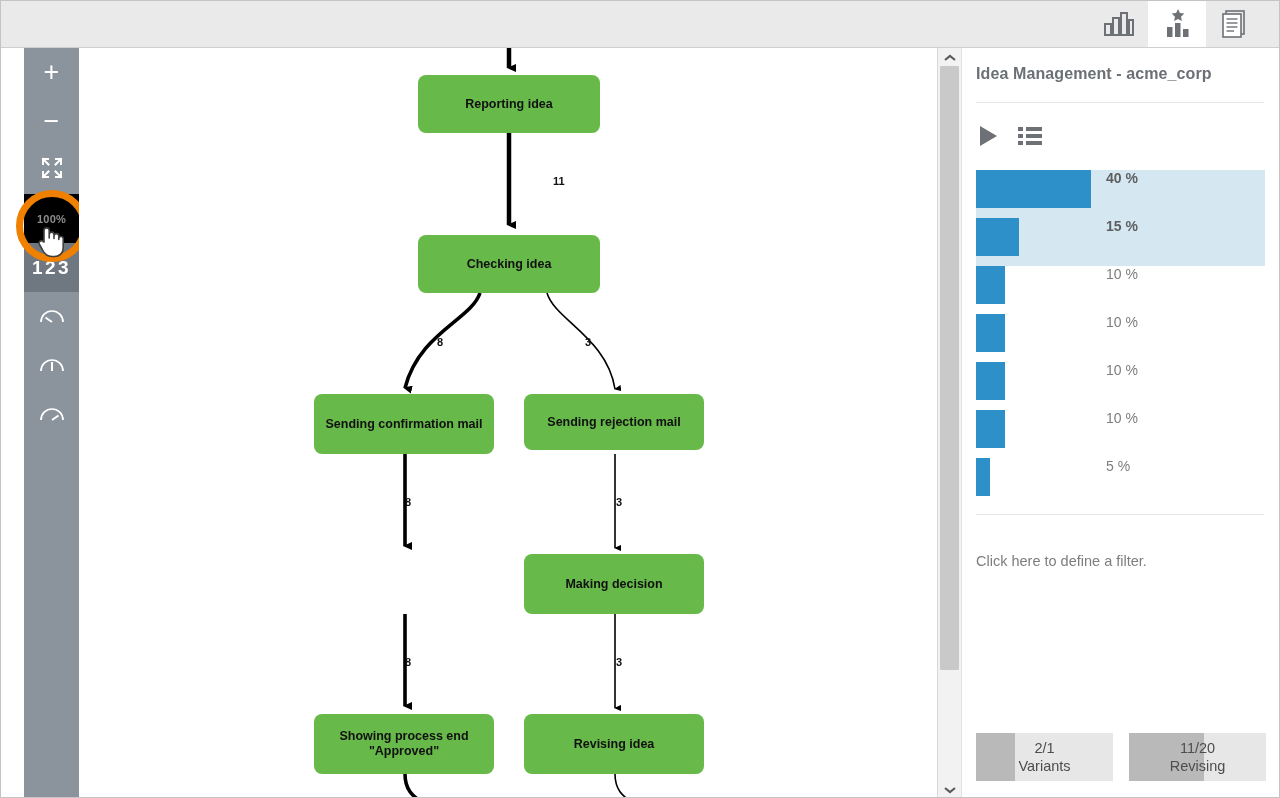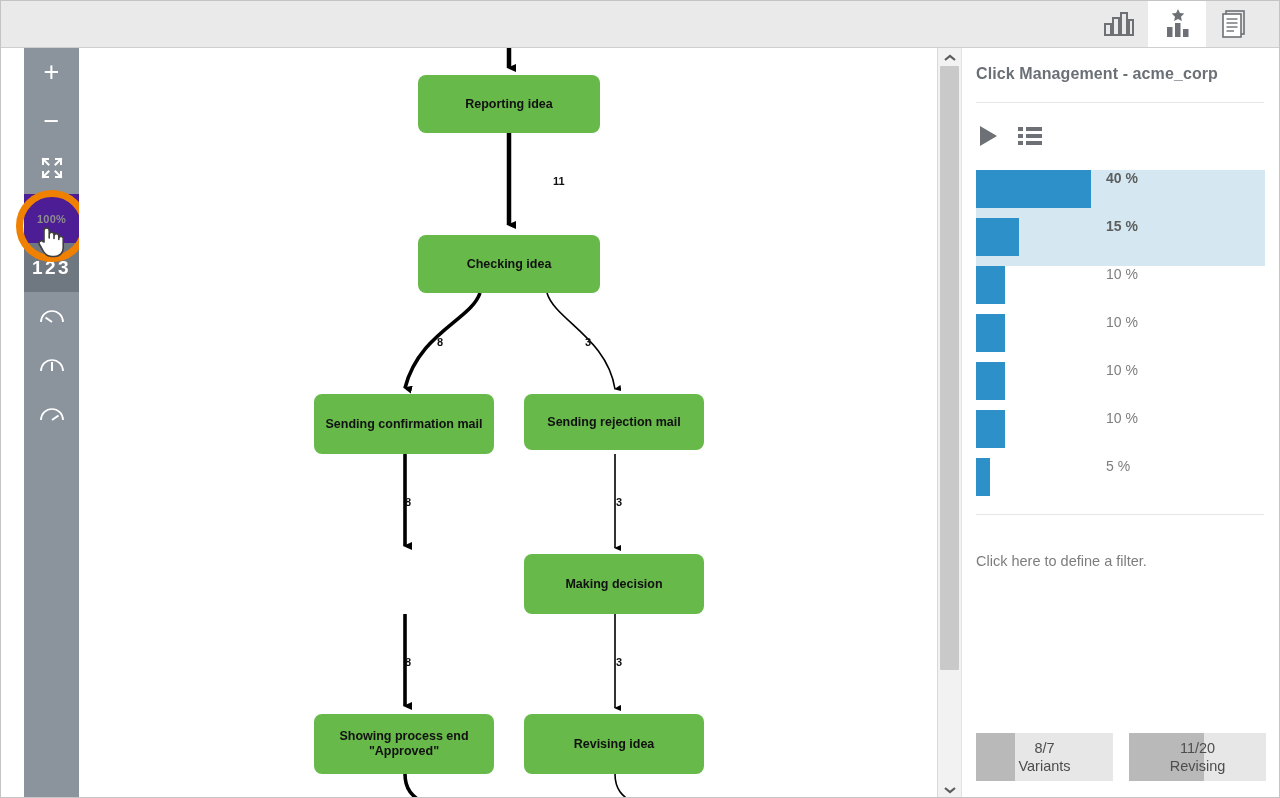--- a/index.html
+++ b/index.html
@@ -30,21 +30,21 @@
   .toolbar{
     position:absolute;left:24px;top:48px;width:55px;height:750px;
     background:#8b939c;
     display:flex;flex-direction:column;align-items:center;
   }
   .tbtn{
     width:55px;height:49px;display:flex;align-items:center;justify-content:center;
     color:#ffffff;cursor:pointer;position:relative;box-sizing:border-box;
     flex:0 0 auto;
   }
-  .tbtn.hover{background:#4c1d95;color:#8a8a8a;}
+  .tbtn.hover{background:#000000;color:#8a8a8a;}
   .tbtn.active{background:#6f7780;}
   .tbtn .plus{font-size:27px;line-height:1;font-weight:300;}
   .tbtn .minus{font-size:27px;line-height:1;font-weight:300;}
   .tbtn .pct{font-size:11px;font-weight:600;letter-spacing:.2px;color:#8e8e8e;}
   .tbtn .num{font-size:19px;font-weight:700;letter-spacing:2.5px;}
 
   
   .annot-ring{
     position:absolute;left:16px;top:190px;width:72px;height:72px;
     border:7px solid #f08000;border-radius:50%;
@@ -340,21 +340,21 @@
       <span>
         <svg width="12" height="8" viewBox="0 0 12 8">
             <path d="M1 2 L6 6 L11 2" fill="none" stroke="#5b5b5b" stroke-width="2.2"></path>
           </svg>
       </span>
     </div>
   </div>
 
   <div class="panel">
 
-    <div class="panel-title">Click Management - acme_corp</div>
+    <div class="panel-title">Idea Management - acme_corp</div>
     <div class="panel-rule"></div>
 
     <div class="panel-icons">
       <span class="picon">
         <svg width="24" height="24" viewBox="0 0 24 24">
             <path d="M4 2 L21 12 L4 22 Z" fill="#6d7175"></path>
           </svg>
       </span>
       <span class="picon">
         <svg width="24" height="20" viewBox="0 0 24 20">
@@ -410,21 +410,21 @@
     </div>
 
     <div class="panel-rule2"></div>
 
     <div class="filter-text">Click here to define a filter.</div>
 
     <div class="stats">
       <div class="stat">
         <div class="stat-fill" style="width:39px;"></div>
         <div class="stat-label">
-          <span>8/7</span>
+          <span>2/1</span>
           <span>Variants</span>
         </div>
       </div>
       <div class="stat">
         <div class="stat-fill" style="width:75px;"></div>
         <div class="stat-label">
           <span>11/20</span>
           <span>Revising</span>
         </div>
       </div>

